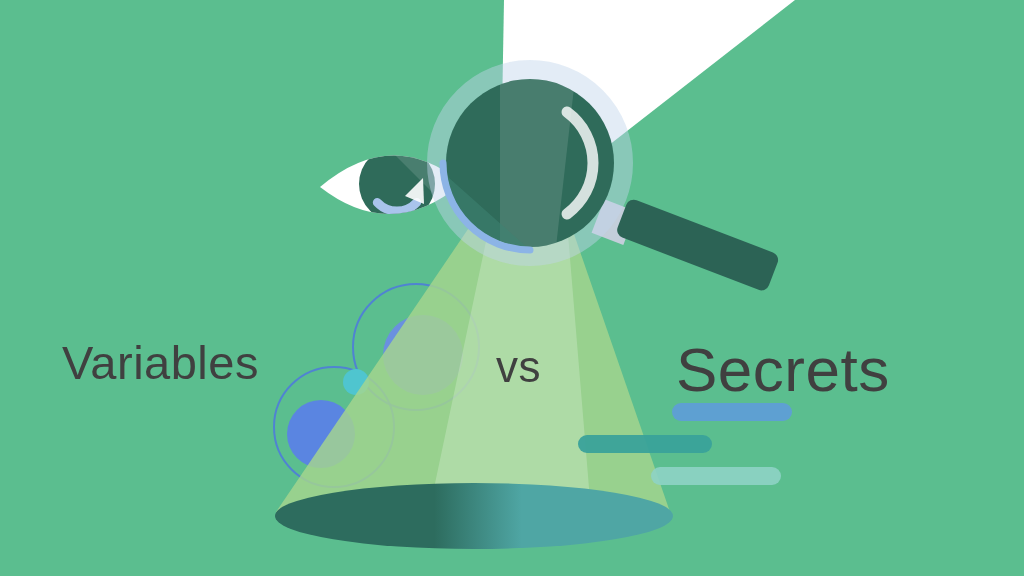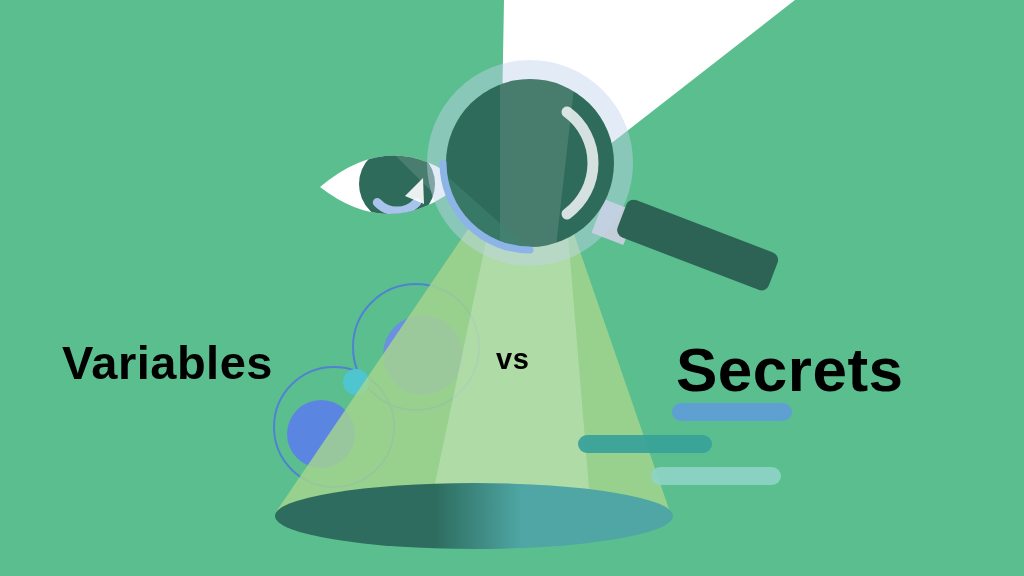--- a/index.html
+++ b/index.html
@@ -1,22 +1,22 @@
 <!DOCTYPE html>
 <html><head>
 <meta charset="utf-8">
 <style>
   html,body{margin:0;padding:0;}
   body{width:1024px;height:576px;overflow:hidden;background:#5BBE8F;}
   .stage{position:relative;width:1024px;height:576px;overflow:hidden;
          font-family:"Liberation Sans","DejaVu Sans",sans-serif;}
   .stage svg{position:absolute;left:0;top:0;display:block;}
-  .title{position:absolute;font-weight:700;color:#000000;letter-spacing:.5px;line-height:1;white-space:nowrap;}
+  .title{position:absolute;font-weight:400;color:#404040;letter-spacing:.5px;line-height:1;white-space:nowrap;}
   .title-left{left:62px;top:339px;font-size:47px;}
-  .title-vs{left:496px;top:345px;font-size:29px;}
+  .title-vs{left:496px;top:345px;font-size:44px;}
   .title-right{left:676px;top:339px;font-size:62px;}
 </style>
 </head>
 <body>
 
 <div class="stage">
   <svg width="1024" height="576" viewBox="0 0 1024 576">
     <defs>
       <linearGradient id="baseGrad" x1="0" y1="0" x2="1" y2="0">
         <stop offset="0.40" stop-color="#2D6C5E"></stop>

